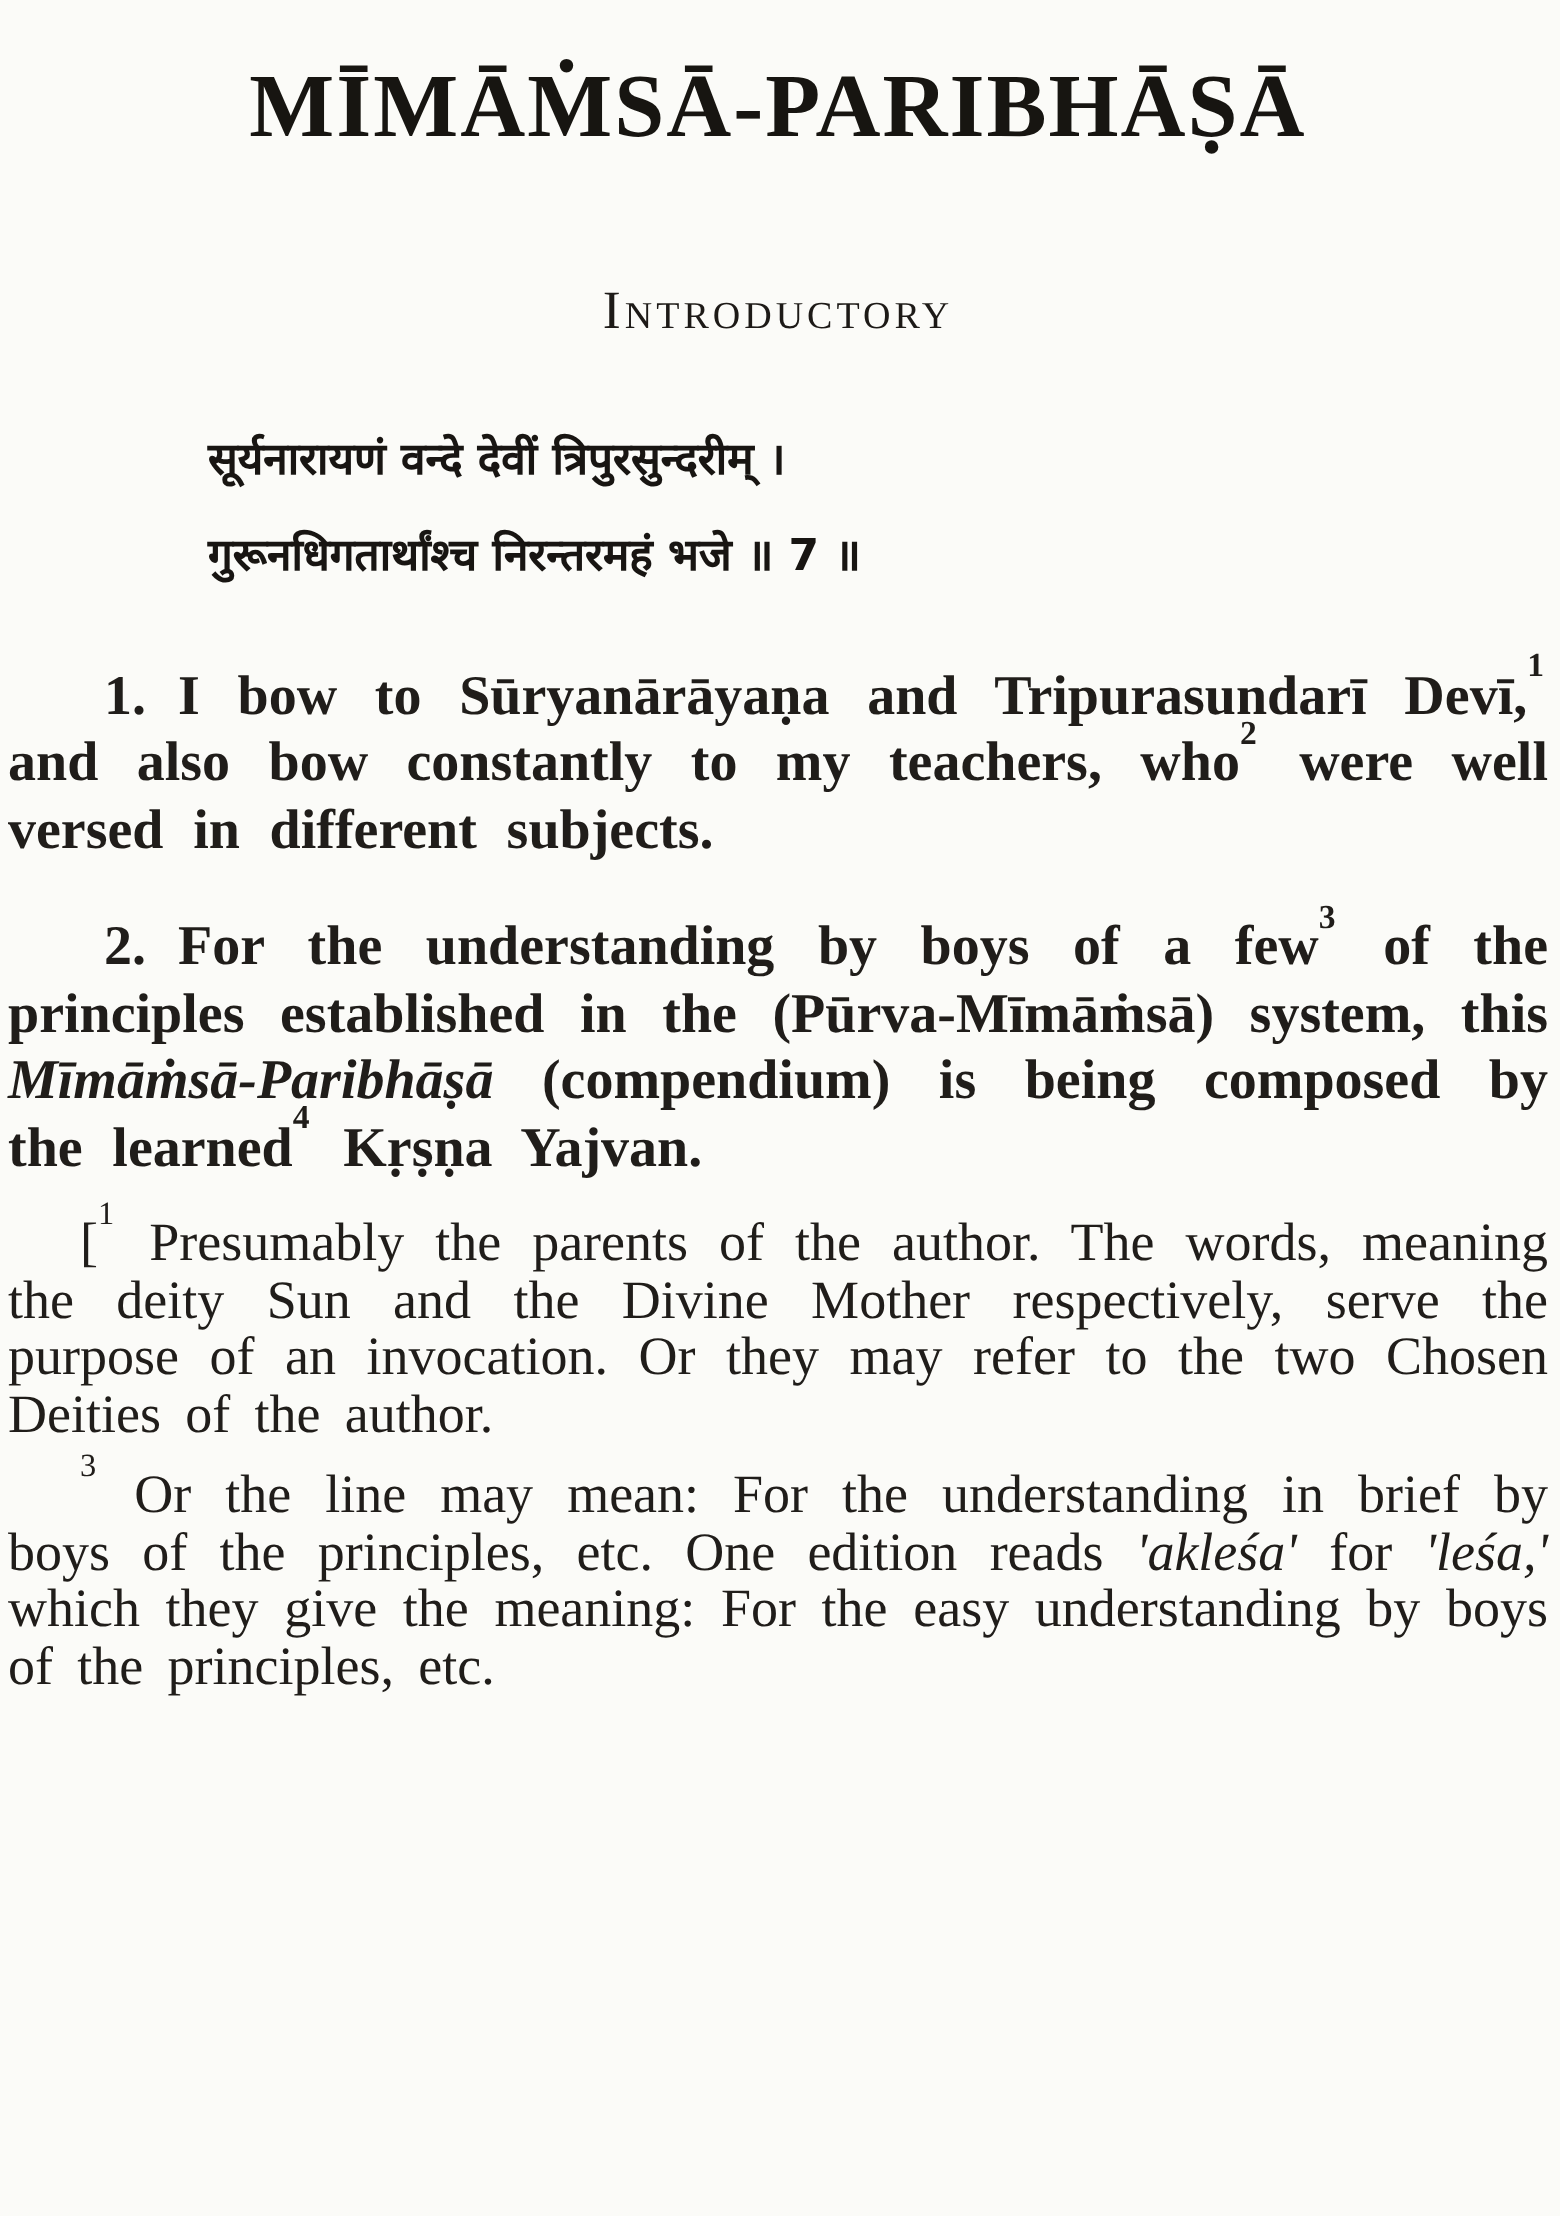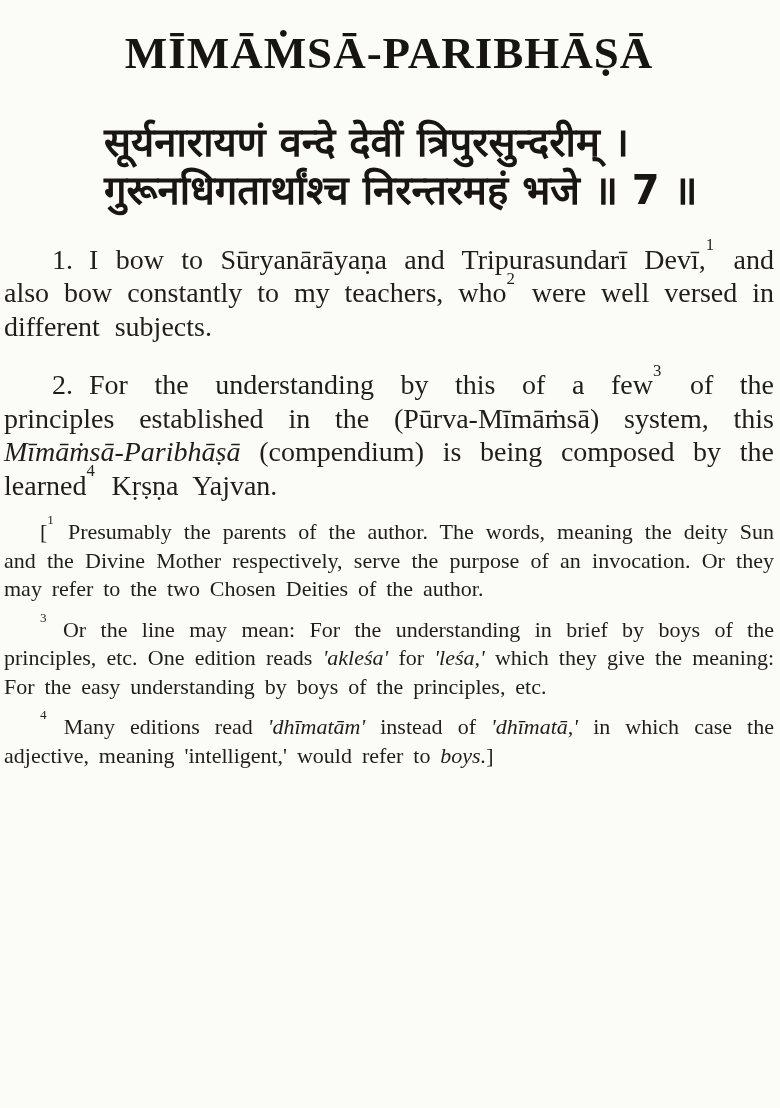--- a/index.html
+++ b/index.html
@@ -38,42 +38,43 @@
     font-weight: 400;
     font-size: 27px;
     line-height: 1.0;
     letter-spacing: 2px;
     color: #1d1a17;
   }
   .verse-block {
     margin: 38px 0 0 100px;
     font-family: "DejaVu Sans", sans-serif;
     font-weight: 700;
-    font-size: 40px;
+    font-size: 22px;
     line-height: 48px;
     color: #181512;
     white-space: nowrap;
   }
   .body-para {
     margin: 25px 0 0 0;
     font-size: 28px;
     line-height: 33.5px;
     text-align: justify;
     text-indent: 48px;
     word-spacing: 0.28em;
+    font-weight: bold;
   }
   .body-para.first {
     margin-top: 29px;
   }
   .para-num {
     margin-right: 16px;
   }
   .footnote {
     margin: 12px 0 0 0;
-    font-size: 22px;
+    font-size: 27px;
     line-height: 28.5px;
     text-align: justify;
     text-indent: 36px;
     word-spacing: 0.2em;
   }
   .footnote.first {
     margin-top: 16px;
   }
   sup.fn-ref {
     font-size: 60%;
@@ -86,30 +87,30 @@
     font-style: italic;
   }
 </style>
 </head>
 <body>
 
 <div class="page">
 
   <h1 class="book-title">MĪMĀṀSĀ-PARIBHĀṢĀ</h1>
 
+  <h2 class="section-heading">Introductory</h2>
 
   <div class="verse-block">
     <div class="verse-line">सूर्यनारायणं वन्दे देवीं त्रिपुरसुन्दरीम् ।</div>
     <div class="verse-line">गुरूनधिगतार्थांश्च निरन्तरमहं भजे ॥ 7 ॥</div>
   </div>
 
   <p class="body-para first"><span class="para-num">1.</span><span>I bow to Sūryanārāyaṇa and Tripurasundarī Devī,</span><sup class="fn-ref">1</sup><span> and also bow constantly to my teachers, who</span><sup class="fn-ref">2</sup><span> were well versed in different subjects.</span></p>
 
-  <p class="body-para"><span class="para-num">2.</span><span>For the understanding by this of a few</span><sup class="fn-ref">3</sup><span> of the principles established in the (Pūrva-Mīmāṁsā) system, this </span><span class="it">Mīmāṁsā-Paribhāṣā</span><span> (compendium) is being composed by the learned</span><sup class="fn-ref">4</sup><span> Kṛṣṇa Yajvan.</span></p>
+  <p class="body-para"><span class="para-num">2.</span><span>For the understanding by boys of a few</span><sup class="fn-ref">3</sup><span> of the principles established in the (Pūrva-Mīmāṁsā) system, this </span><span class="it">Mīmāṁsā-Paribhāṣā</span><span> (compendium) is being composed by the learned</span><sup class="fn-ref">4</sup><span> Kṛṣṇa Yajvan.</span></p>
 
   <p class="footnote first"><span>[</span><sup class="fn-ref">1</sup><span> Presumably the parents of the author.  The words, meaning the deity Sun and the Divine Mother respectively, serve the purpose of an invocation.  Or they may refer to the two Chosen Deities of the author.</span></p>
 
 
   <p class="footnote"><sup class="fn-ref">3</sup><span> Or the line may mean:  For the understanding in brief by boys of the principles, etc.  One edition reads </span><span class="it">'akleśa'</span><span> for </span><span class="it">'leśa,'</span><span> which they give the meaning:  For the easy understanding by boys of the principles, etc.</span></p>
 
-  <p class="footnote"><sup class="fn-ref">4</sup><span> Many editions read </span><span class="it">'dhīmatām'</span><span> instead of </span><span class="it">'dhīmatā,'</span><span> in which case the adjective, meaning 'intelligent,' would refer to </span><span class="it">boys.</span><span>]</span></p>
 
 </div>
 
 </body></html>

